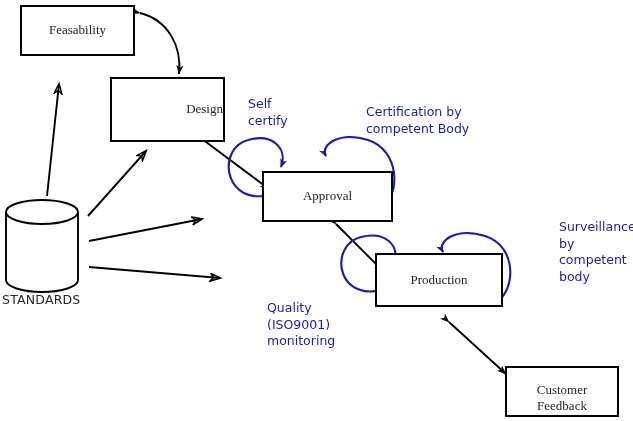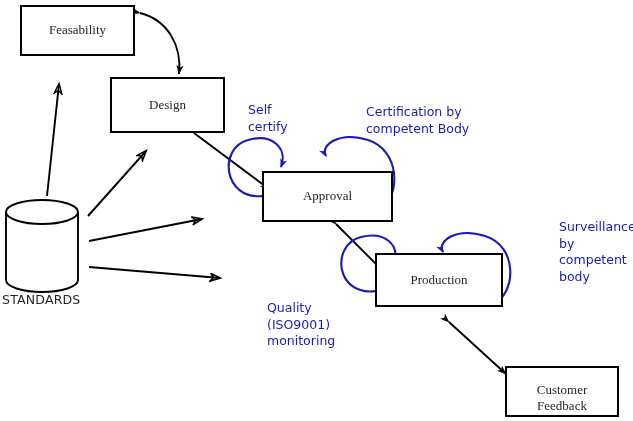--- a/index.html
+++ b/index.html
@@ -109,40 +109,40 @@
 
   <svg class="layer" viewBox="0 0 633 421" xmlns="http://www.w3.org/2000/svg">
     <path d="M6,212 L6,280 A36,12 0 0 0 78,280 L78,212" fill="#ffffff" stroke="#000000" stroke-width="1.9"></path>
     <ellipse cx="42" cy="212" rx="36" ry="12" fill="#ffffff" stroke="#000000" stroke-width="1.9"></ellipse>
   </svg>
 
   <div class="node-box" style="left:20px; top:5px; width:115px; height:51px;">
     <span class="node-label">Feasability</span>
   </div>
 
-  <div class="node-box" style="left:110px; top:77px; width:115px; height:56px;">
+  <div class="node-box" style="left:110px; top:77px; width:115px; height:65px;justify-content:flex-end;">
     <span class="node-label">Design</span>
   </div>
 
   <div class="node-box" style="left:262px; top:171px; width:131px; height:51px;">
     <span class="node-label">Approval</span>
   </div>
 
   <div class="node-box" style="left:375px; top:253px; width:128px; height:54px;">
     <span class="node-label">Production</span>
   </div>
 
   <div class="node-box" style="left:505px; top:366px; width:114px; height:51px;align-items:flex-end;">
     <span class="node-label">Customer
 Feedback</span>
   </div>
 
   <div class="store-label" style="left:2px; top:292px;">STANDARDS</div>
 
-  <div class="annot" style="left:248px; top:102px;">Self
+  <div class="annot" style="left:248px; top:96px;">Self
 certify</div>
 
   <div class="annot" style="left:357px; top:104px;margin-left:9px;">Certification by
 competent Body</div>
 
   <div class="annot" style="left:267px; top:300px;">Quality
 (ISO9001)
 monitoring</div>
 
   <div class="annot" style="left:521px; top:219px;margin-left:38px;">Surveillance by

